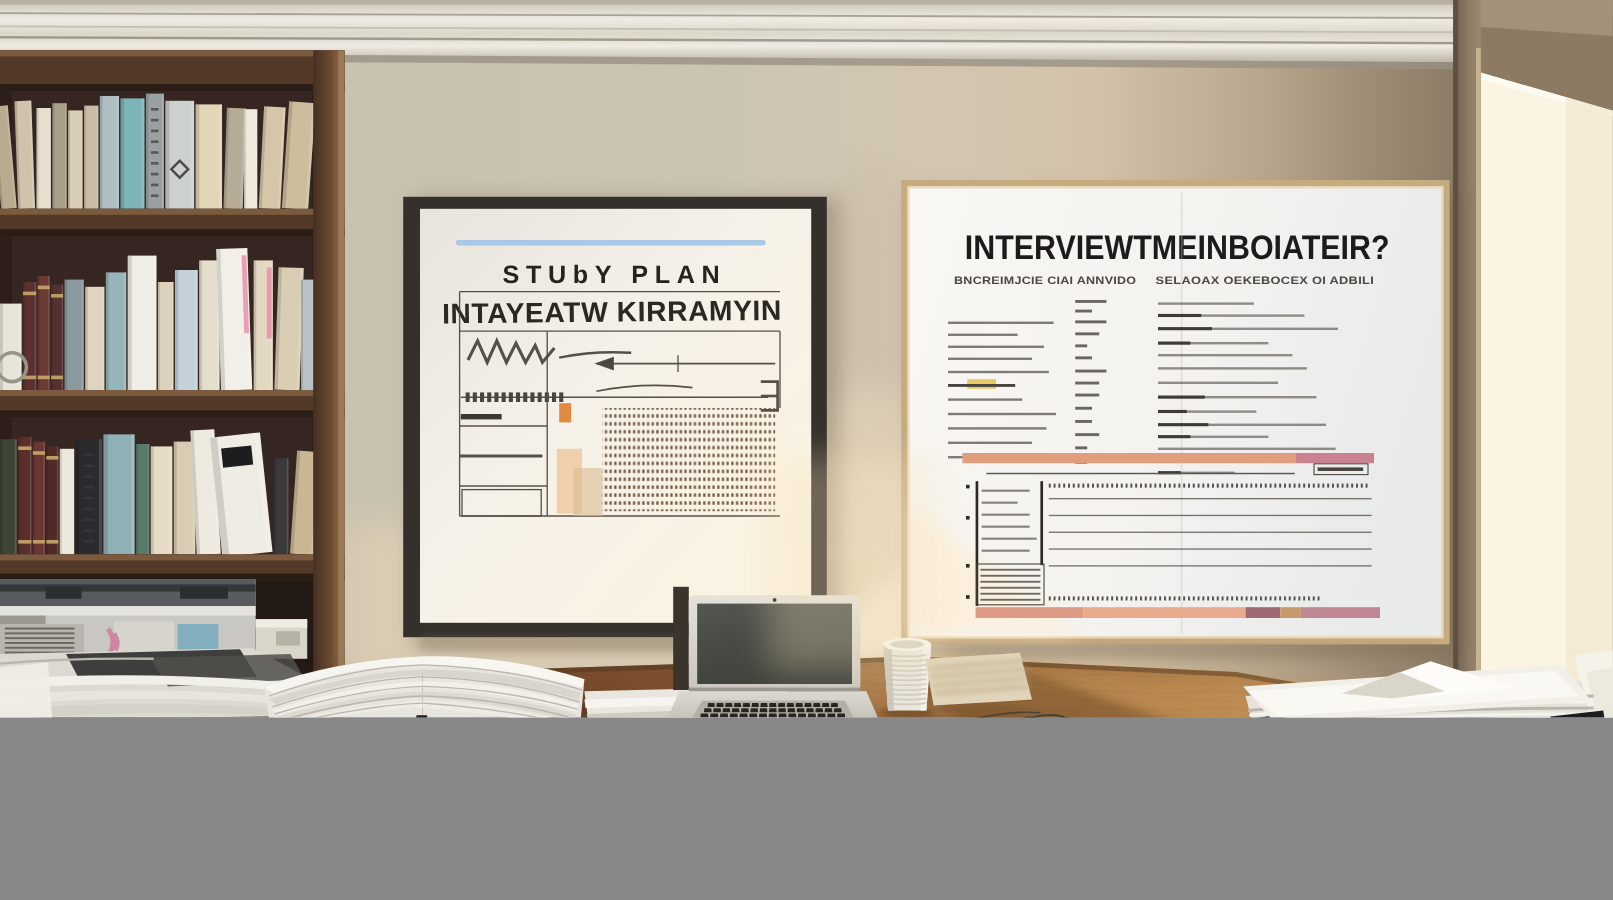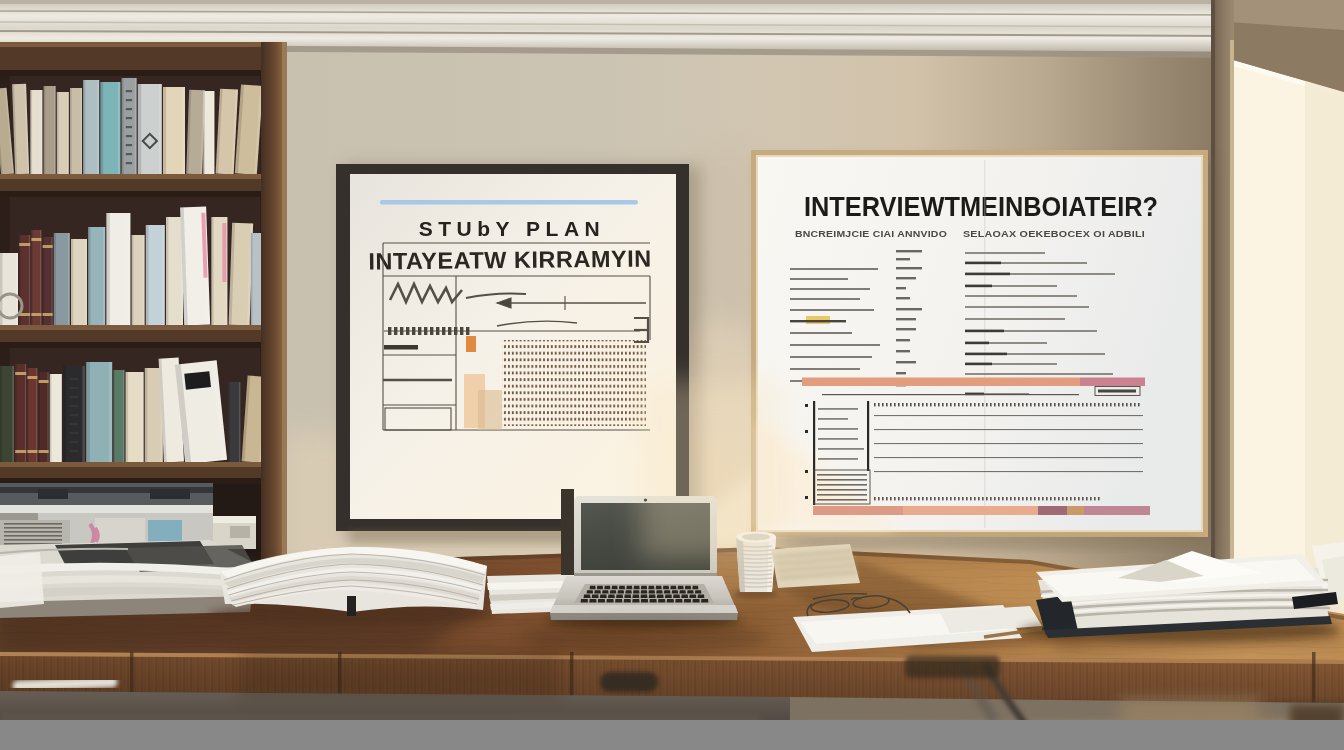--- a/index.html
+++ b/index.html
@@ -1,14 +1,14 @@
 <!DOCTYPE html>
 <html><head><meta charset="utf-8"><style>
 html,body{margin:0;padding:0;background:#888;}
-#scene{position:relative;width:1344px;height:720px;overflow:hidden;}
+#scene{position:relative;width:1344px;height:598px;overflow:hidden;}
 </style></head><body>
 <div id="scene"><svg width="1344" height="750" viewBox="0 0 1344 750">
       <defs>
 <linearGradient id="wall" x1="0" y1="0" x2="1" y2="0">
  <stop offset="0" stop-color="#c6bdac"></stop>
  <stop offset="0.22" stop-color="#c9c1b0"></stop>
  <stop offset="0.45" stop-color="#ccc4b3"></stop>
  <stop offset="0.58" stop-color="#d2c6b1"></stop>
  <stop offset="0.68" stop-color="#d2c2aa"></stop>
  <stop offset="0.78" stop-color="#b8a88f"></stop>

